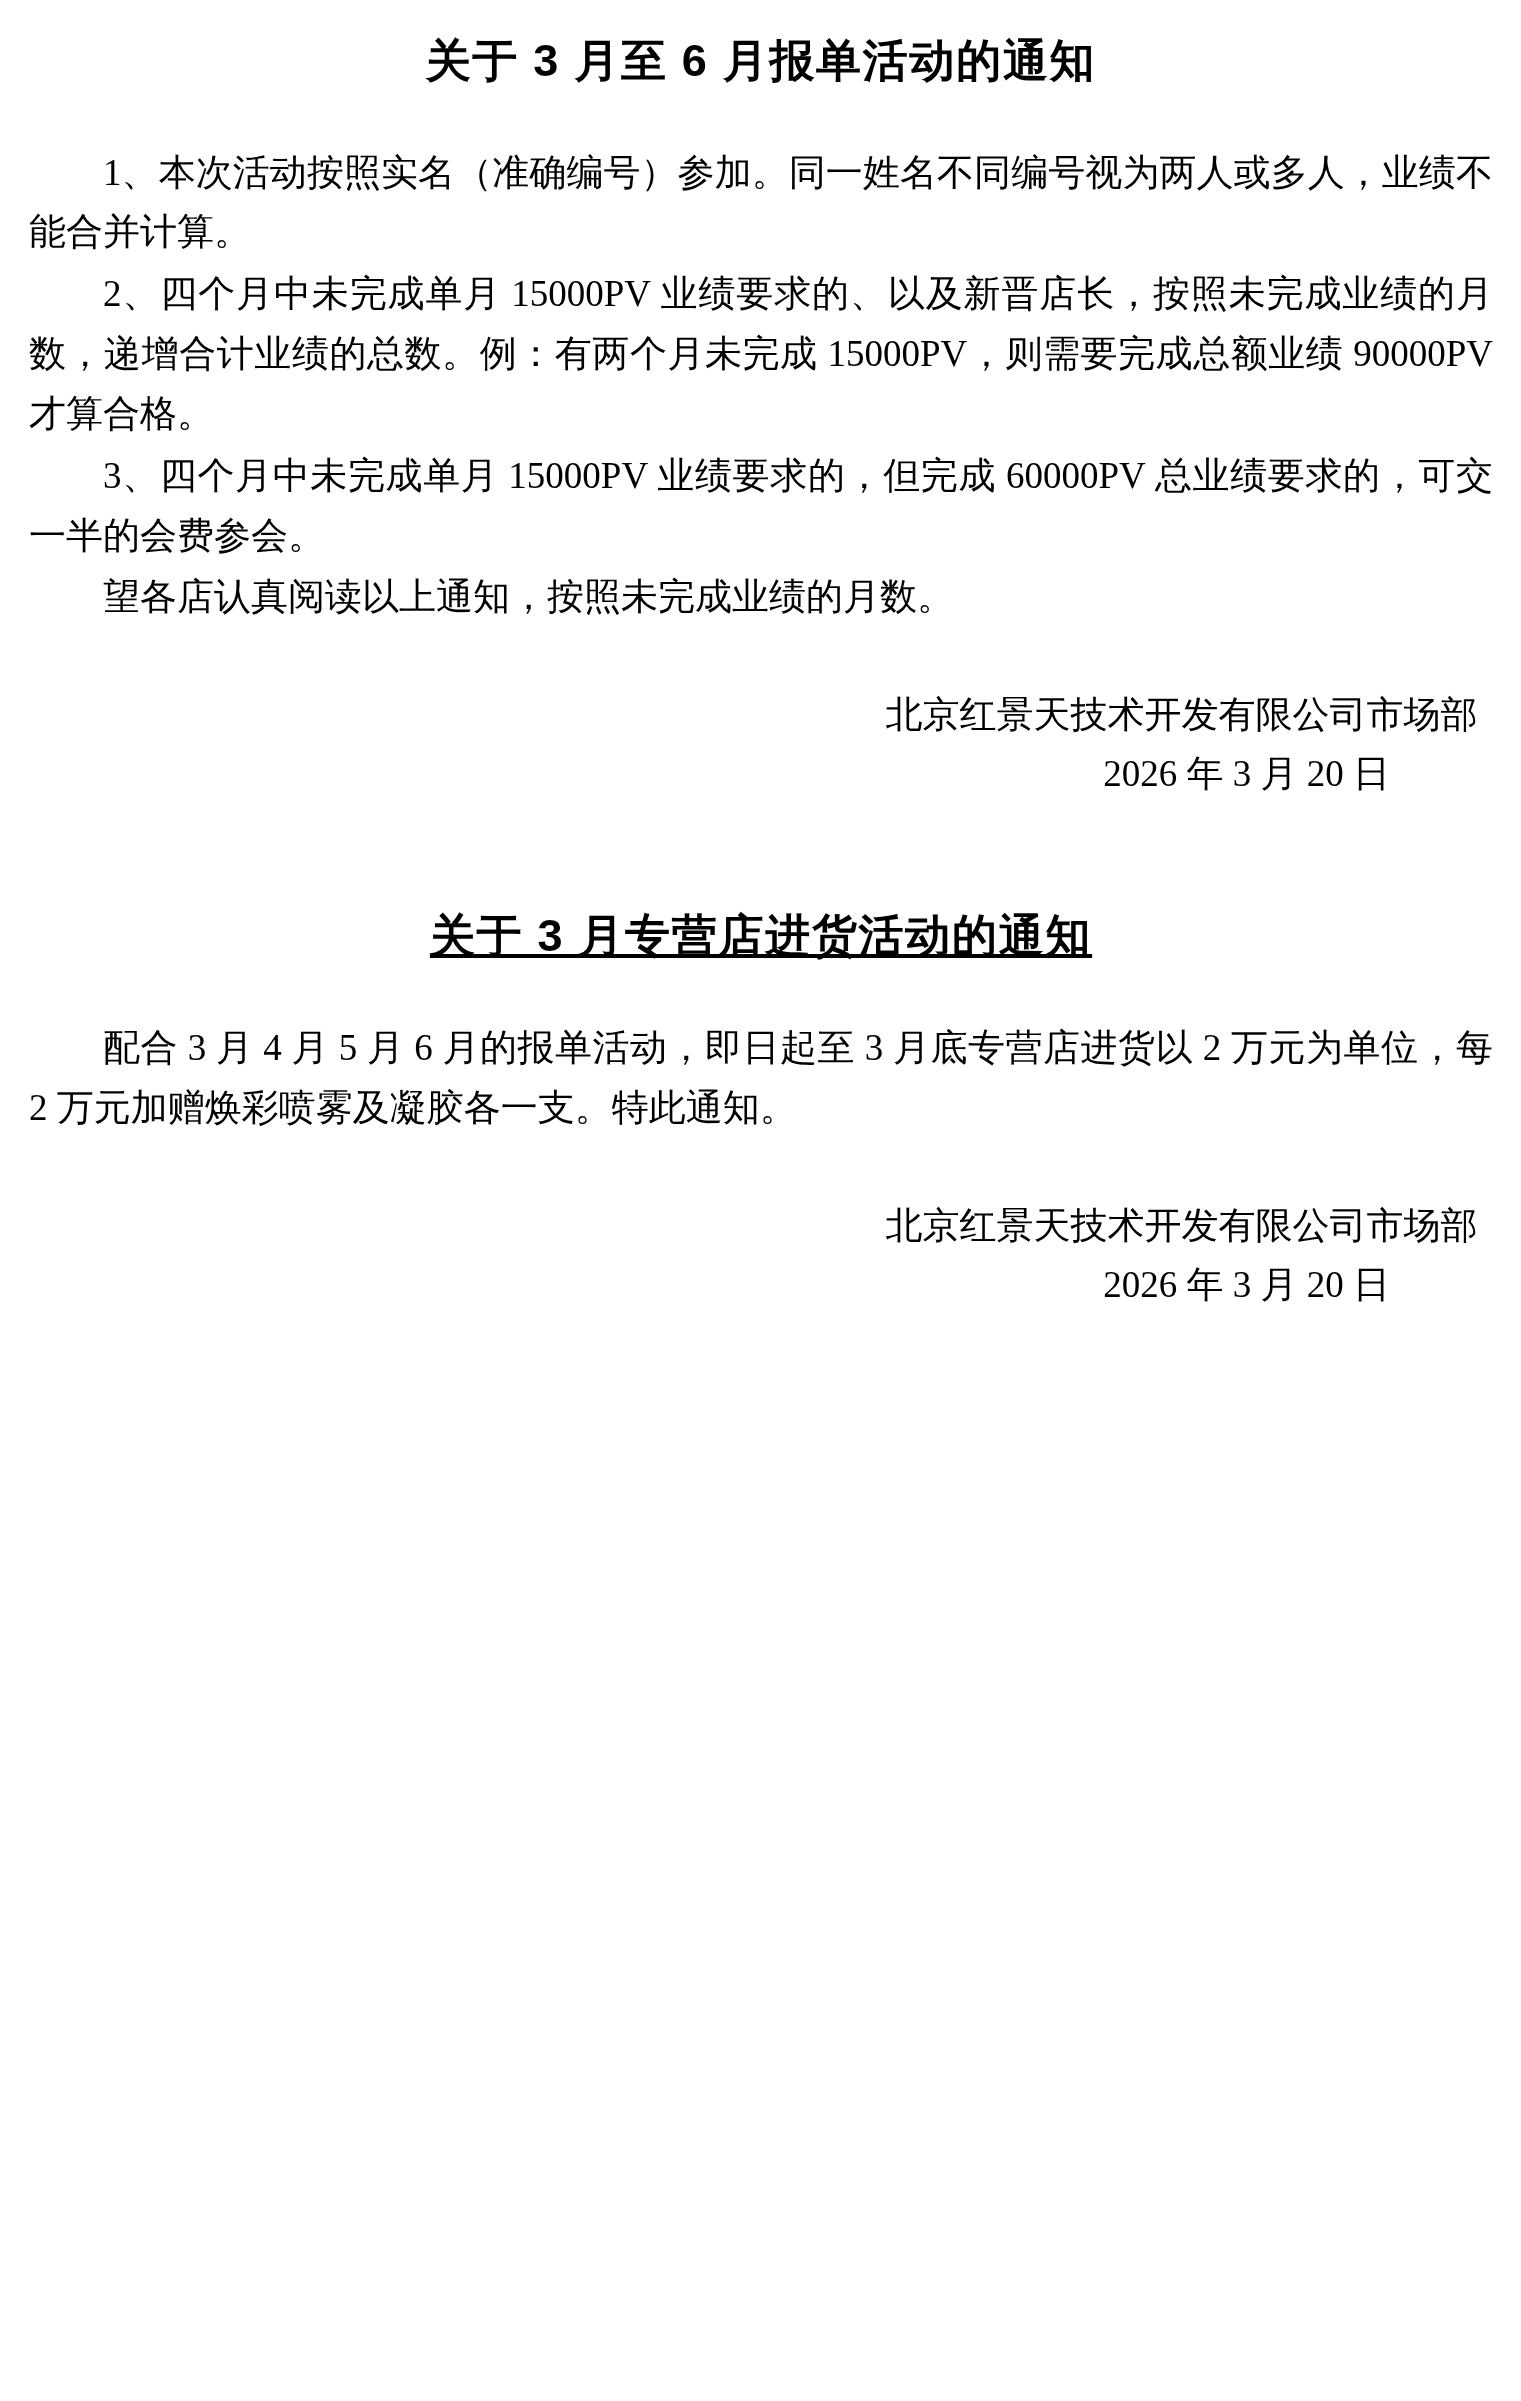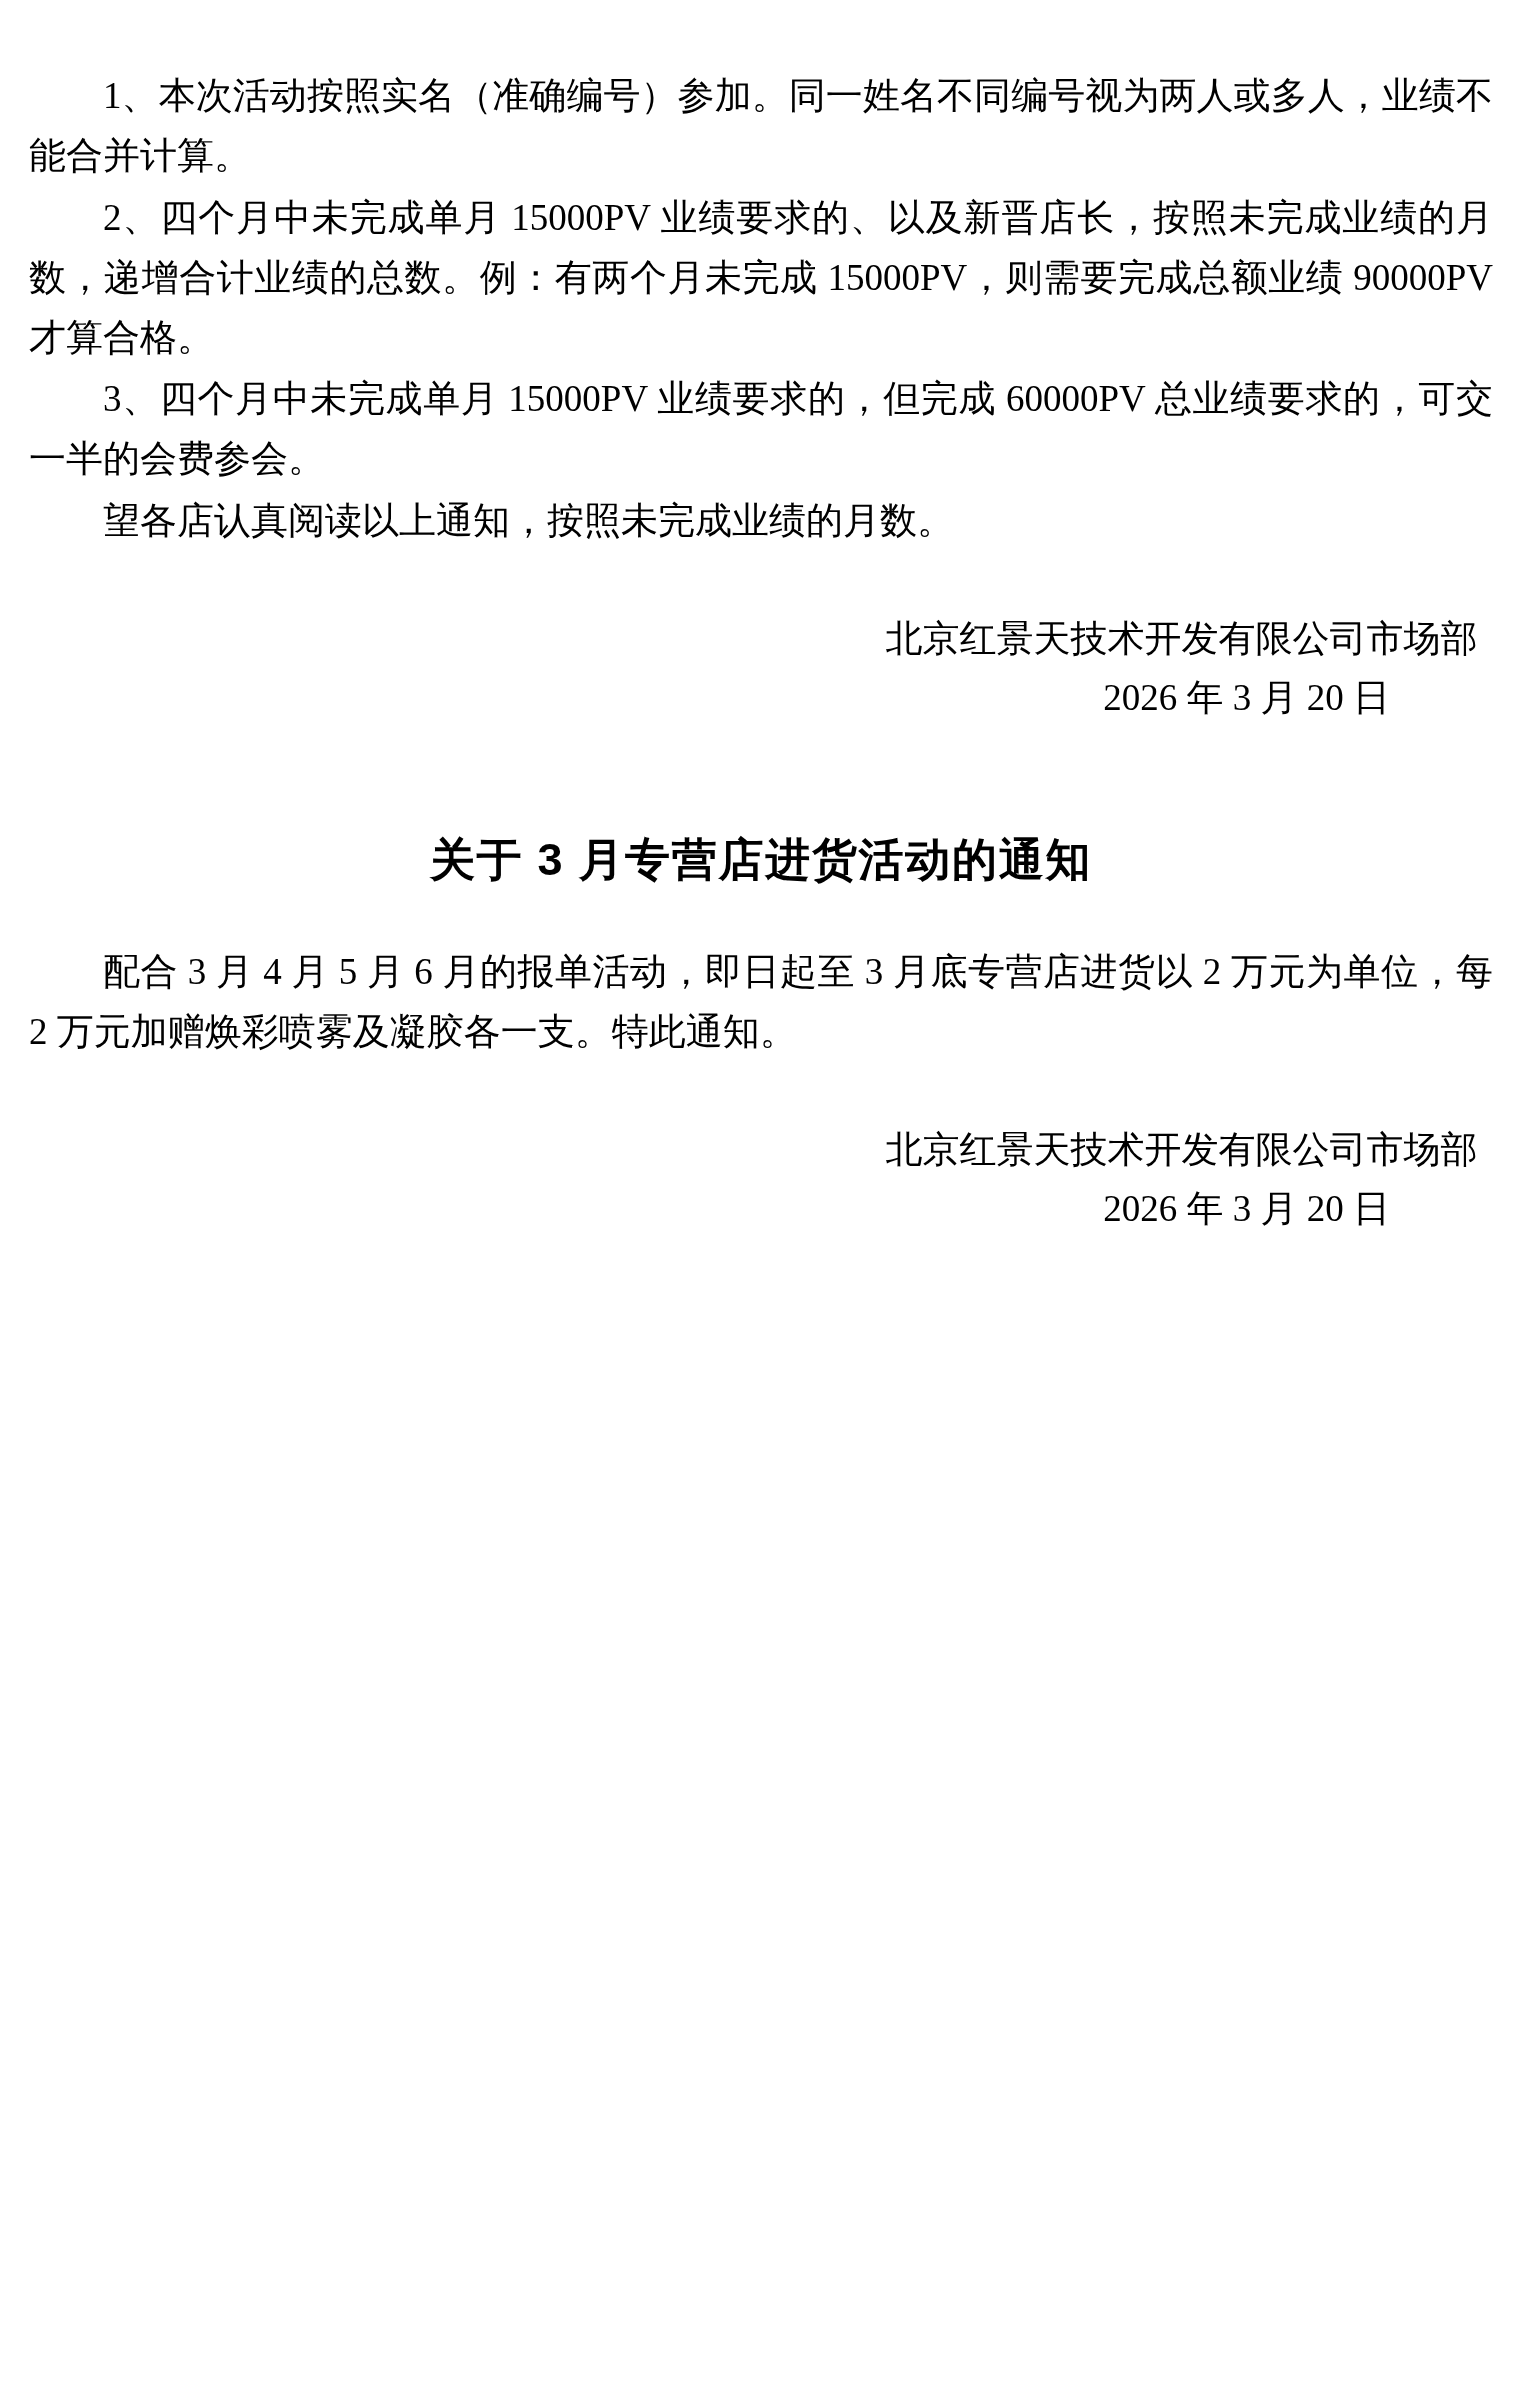--- a/index.html
+++ b/index.html
@@ -48,28 +48,30 @@
     padding-right: 15.4px;
   }
   .sign-line.date {
     padding-right: 103px;
   }
   .section-gap {
     height: 103px;
   }
   .doc-title.second {
     margin-top: 0;
+    text-decoration: underline;
   }
 </style>
 </head>
 <body>
 
 <div class="page">
 
   <div>
+    <h1 class="doc-title">关于 3 月至 6 月报单活动的通知</h1>
     <div class="spacer-after-title"></div>
 
     <p class="para">1、本次活动按照实名（准确编号）参加。同一姓名不同编号视为两人或多人，业绩不能合并计算。</p>
     <p class="para">2、四个月中未完成单月 15000PV 业绩要求的、以及新晋店长，按照未完成业绩的月数，递增合计业绩的总数。例：有两个月未完成 15000PV，则需要完成总额业绩 90000PV 才算合格。</p>
     <p class="para">3、四个月中未完成单月 15000PV 业绩要求的，但完成 60000PV 总业绩要求的，可交一半的会费参会。</p>
     <p class="para">望各店认真阅读以上通知，按照未完成业绩的月数。</p>
 
     <div class="sign-block">
       <div class="sign-line">北京红景天技术开发有限公司市场部</div>
       <div class="sign-line date">2026 年 3 月 20 日</div>

